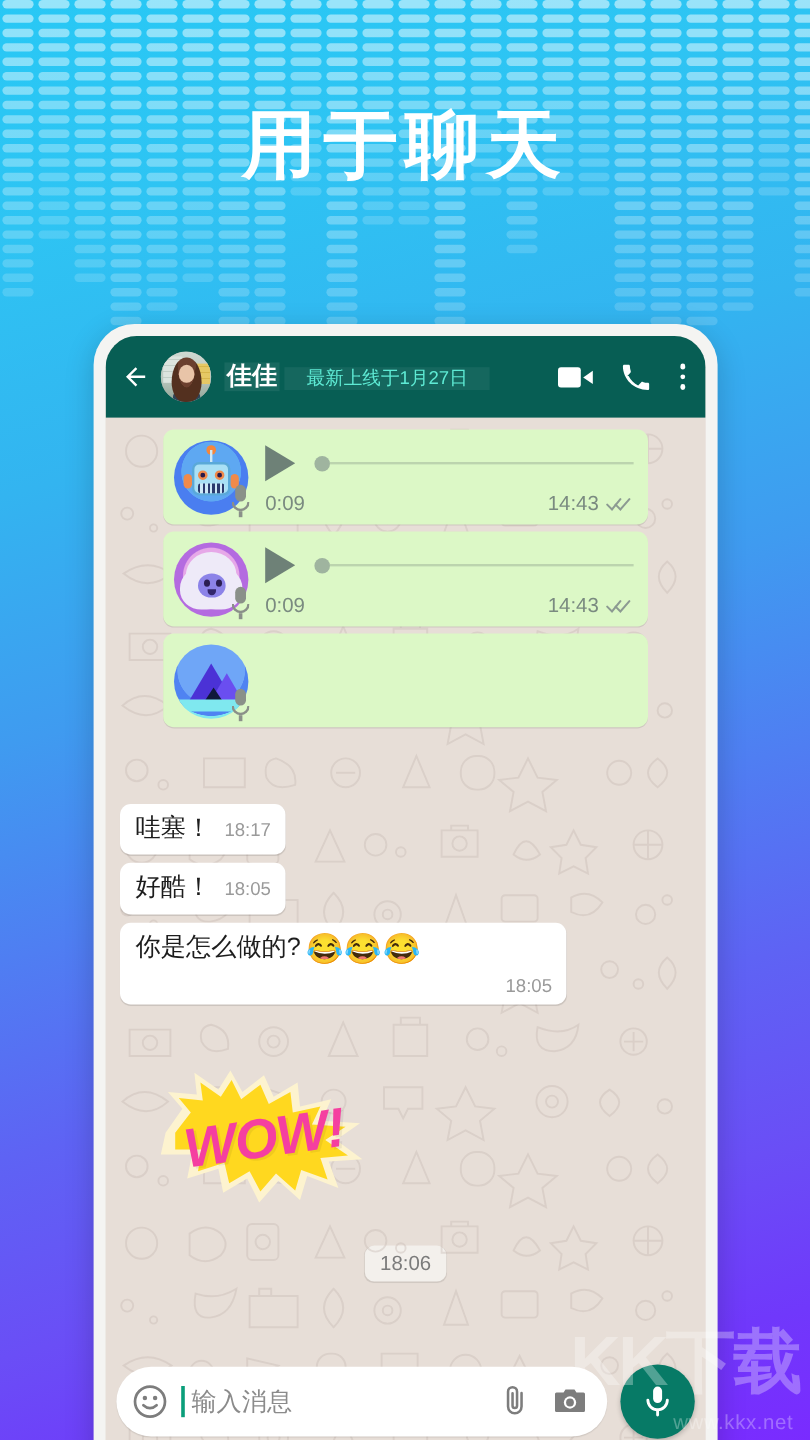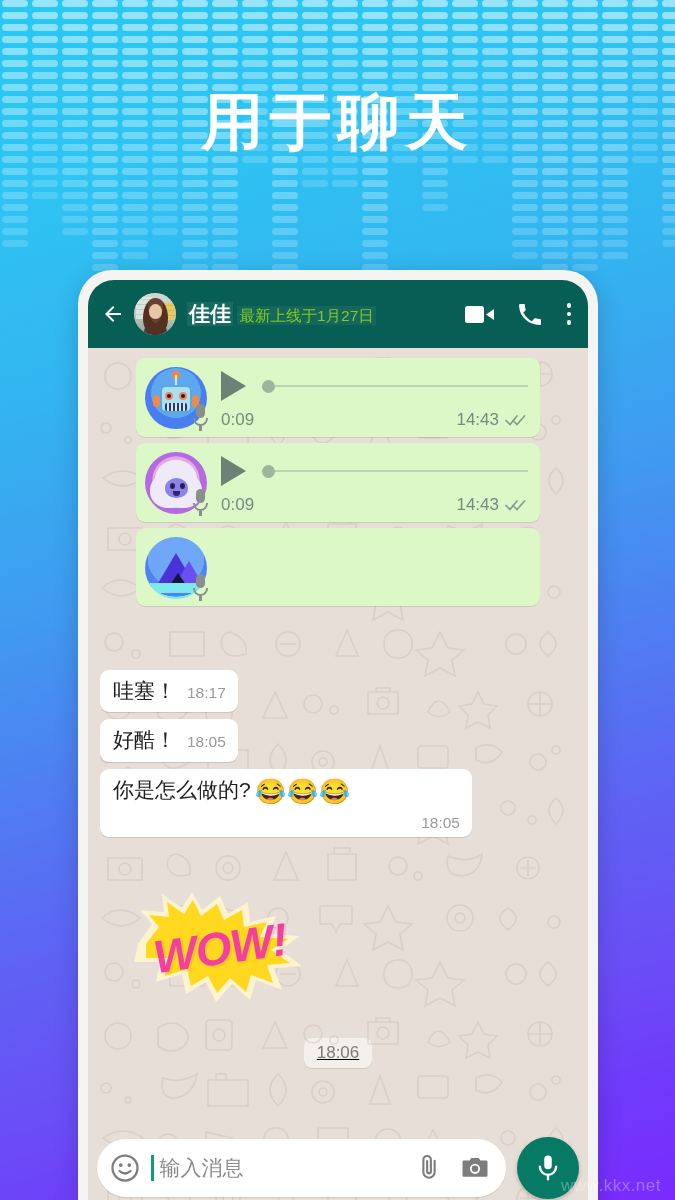--- a/index.html
+++ b/index.html
@@ -107,22 +107,22 @@
   .hdr-avatar .ph-body {
     position:absolute; left:10px; bottom:0; width:23px; height:11px;
     background:#2f4356; border-radius:8px 8px 0 0;
   }
   .hdr-text { flex:1 1 auto; min-width:0; }
   .hdr-name {
     color:#fff; font-size:21px; font-weight:bold; line-height:1.15;
     background:rgba(255,255,255,.07); display:inline-block; padding:0 2px;
   }
   .hdr-status {
-    color:#84cc16; font-size:15.5px; line-height:1.25; margin-top:1px;
-    background:rgba(255,255,255,.06); display:inline-block; padding:0 2px;
+    color:#5eead4; font-size:15.5px; line-height:1.25; margin-top:1px;
+    background:rgba(255,255,255,.06); display:inline-block; padding:0 18px;
   }
   .hdr-actions { display:flex; align-items:center; gap:22px; flex:0 0 auto; padding-left:8px;}
   .hdr-actions svg { display:block; }
   .dots { display:flex; flex-direction:column; gap:4px; align-items:center; padding:0 3px;}
   .dots i { width:4.5px; height:4.5px; border-radius:50%; background:#fff; display:block; }
 
   
   .chat-body {
     position:absolute; left:0; right:0; top:68px; bottom:0;
     background-color:#e7ded7;
@@ -243,21 +243,21 @@
   .wow-text {
     position:absolute; left:0; top:0; width:100%; height:100%;
     display:flex; align-items:center; justify-content:center;
     font-size:46px; font-weight:bold; font-style:italic;
     color:#f53fa0; letter-spacing:-1px;
     transform:rotate(-8deg);
     text-shadow:2px 2px 0 rgba(0,0,0,.06);
   }
 
   
-  .pill-row { display:flex; justify-content:center; margin-top:30px;text-decoration:underline; }
+  .pill-row { display:flex; justify-content:center; margin-top:30px; }
   .pill {
     background:#f3f0ec; color:#7b7b7b; font-size:17px;
     padding:5px 13px; border-radius:8px;
     box-shadow:0 1px .6px rgba(0,0,0,.10);
   }
 
   
   .input-bar {
     position:absolute; left:0; right:0; bottom:0; height:86px;
     display:flex; align-items:center;
@@ -1086,14 +1086,15 @@
           <path d="M5.5 11a6.5 6.5 0 0 0 13 0" fill="none" stroke="#fff" stroke-width="1.9" stroke-linecap="round"></path>
           <path d="M12 17.5V21" stroke="#fff" stroke-width="1.9" stroke-linecap="round"></path>
         </svg>
       </div>
     </div>
 
   </div>
 </div>
 
 <div class="watermark">
+  <div class="wm-big">KK下载</div>
   <div class="wm-url">www.kkx.net</div>
 </div>
 
 </body></html>

